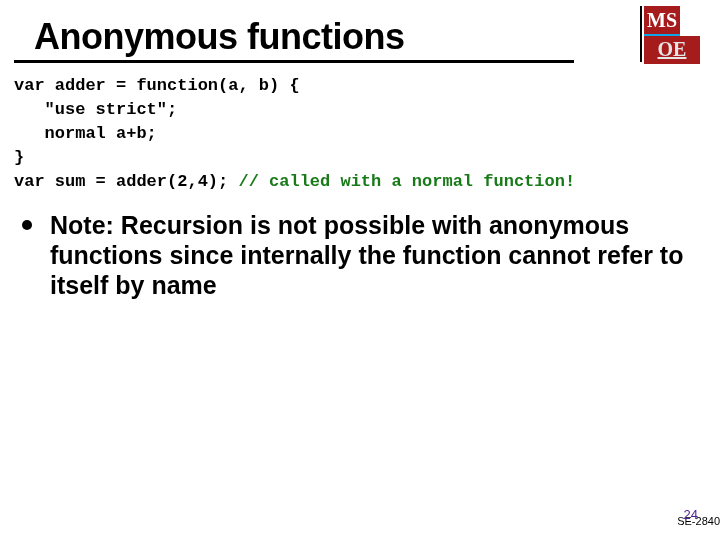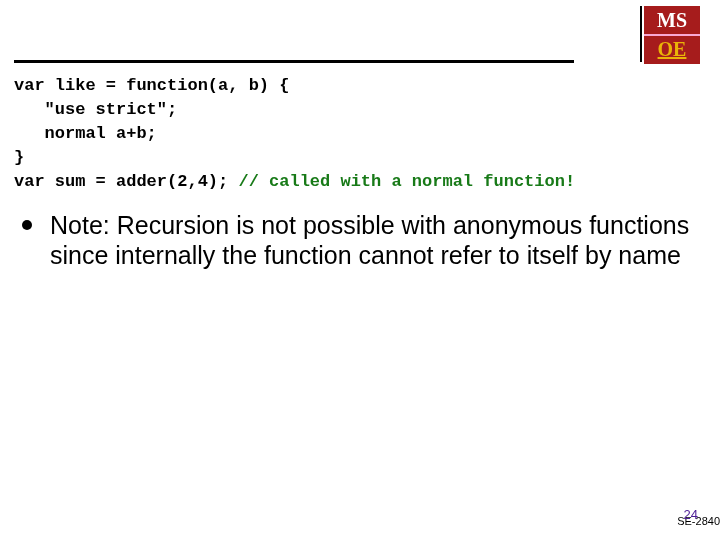--- a/index.html
+++ b/index.html
@@ -37,36 +37,36 @@
   }
   .logo {
     position: absolute;
     top: 6px;
     right: 20px;
     width: 56px;
     height: 56px;
     box-sizing: border-box;
   }
   .logo-top {
-    width: 56px;
+    width: 36px;
     height: 28px;
     background: #a61c1c;
     color: #fff;
     font-weight: bold;
     font-size: 20px;
     line-height: 28px;
     text-align: center;
     font-family: Georgia, 'Times New Roman', serif;
-    border-bottom: 2px solid #f9a8d4;
+    border-bottom: 2px solid #0ea5e9;
   }
   .logo-bot {
     width: 56px;
     height: 28px;
     background: #a61c1c;
-    color: #eab308;
+    color: #e5e5e5;
     font-weight: bold;
     font-size: 20px;
     line-height: 26px;
     text-align: center;
     font-family: Georgia, 'Times New Roman', serif;
     text-decoration: underline;
   }
   .logo-divider {
     position: absolute;
     top: 6px;
@@ -87,20 +87,21 @@
     color: #000;
   }
   .comment { color: #187a18; }
   .bullet-row {
     position: absolute;
     top: 210px;
     left: 22px;
     right: 28px;
     display: flex;
     align-items: flex-start;
+    font-weight: bold;
   }
   .bullet-dot {
     width: 10px;
     height: 10px;
     border-radius: 50%;
     background: #000;
     margin-top: 10px;
     margin-right: 18px;
     flex: 0 0 auto;
   }
@@ -125,29 +126,30 @@
     right: 22px;
     font-size: 13px;
     color: #4c1d95;
   }
 </style>
 </head>
 <body>
 
 <div class="slide">
 
+  <div class="title">Anonymous functions</div>
   <div class="title-rule"></div>
 
   <div class="logo-divider"></div>
   <div class="logo">
     <div class="logo-top">MS</div>
     <div class="logo-bot">OE</div>
   </div>
 
-  <div class="code"><span>var like = function(a, b) {</span>
+  <div class="code"><span>var adder = function(a, b) {</span>
 <span>   "use strict";</span>
 <span>   normal a+b;</span>
 <span>}</span>
 <span>var sum = adder(2,4); </span><span class="comment">// called with a normal function!</span></div>
 
   <div class="bullet-row">
     <div class="bullet-dot"></div>
     <div class="bullet-text">Note: Recursion is not possible with anonymous functions since internally the function cannot refer to itself by name</div>
   </div>
 

